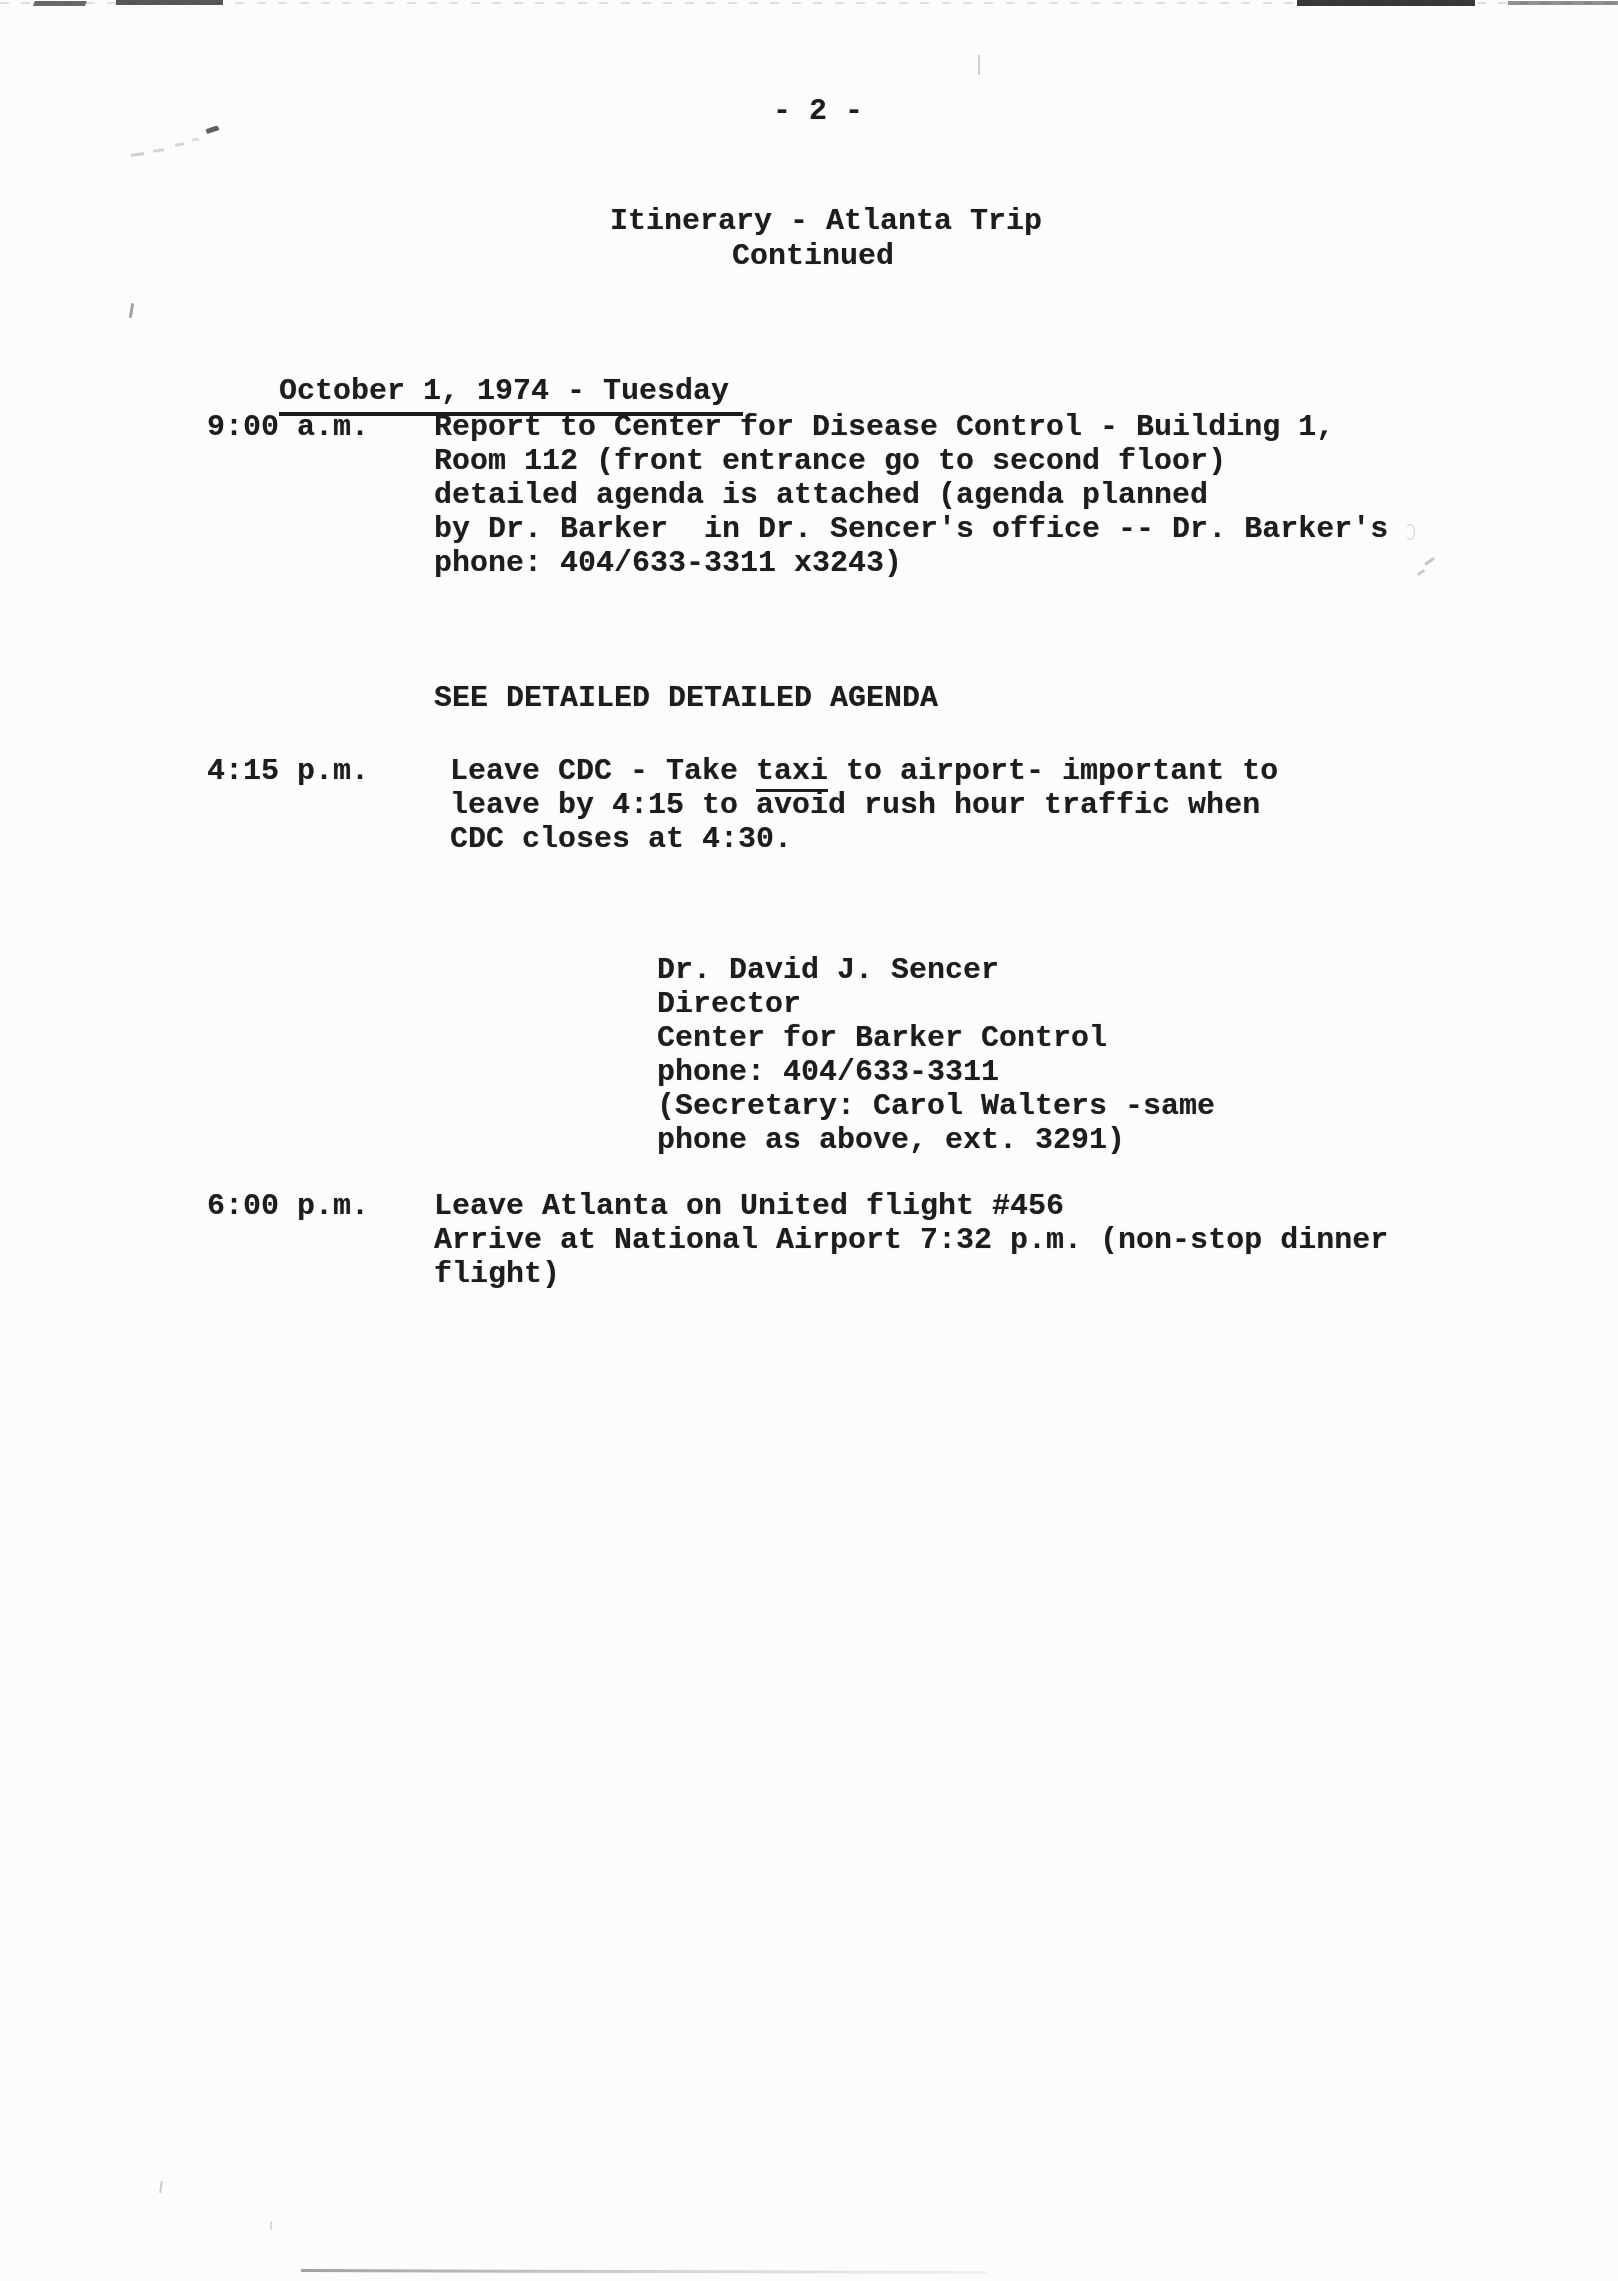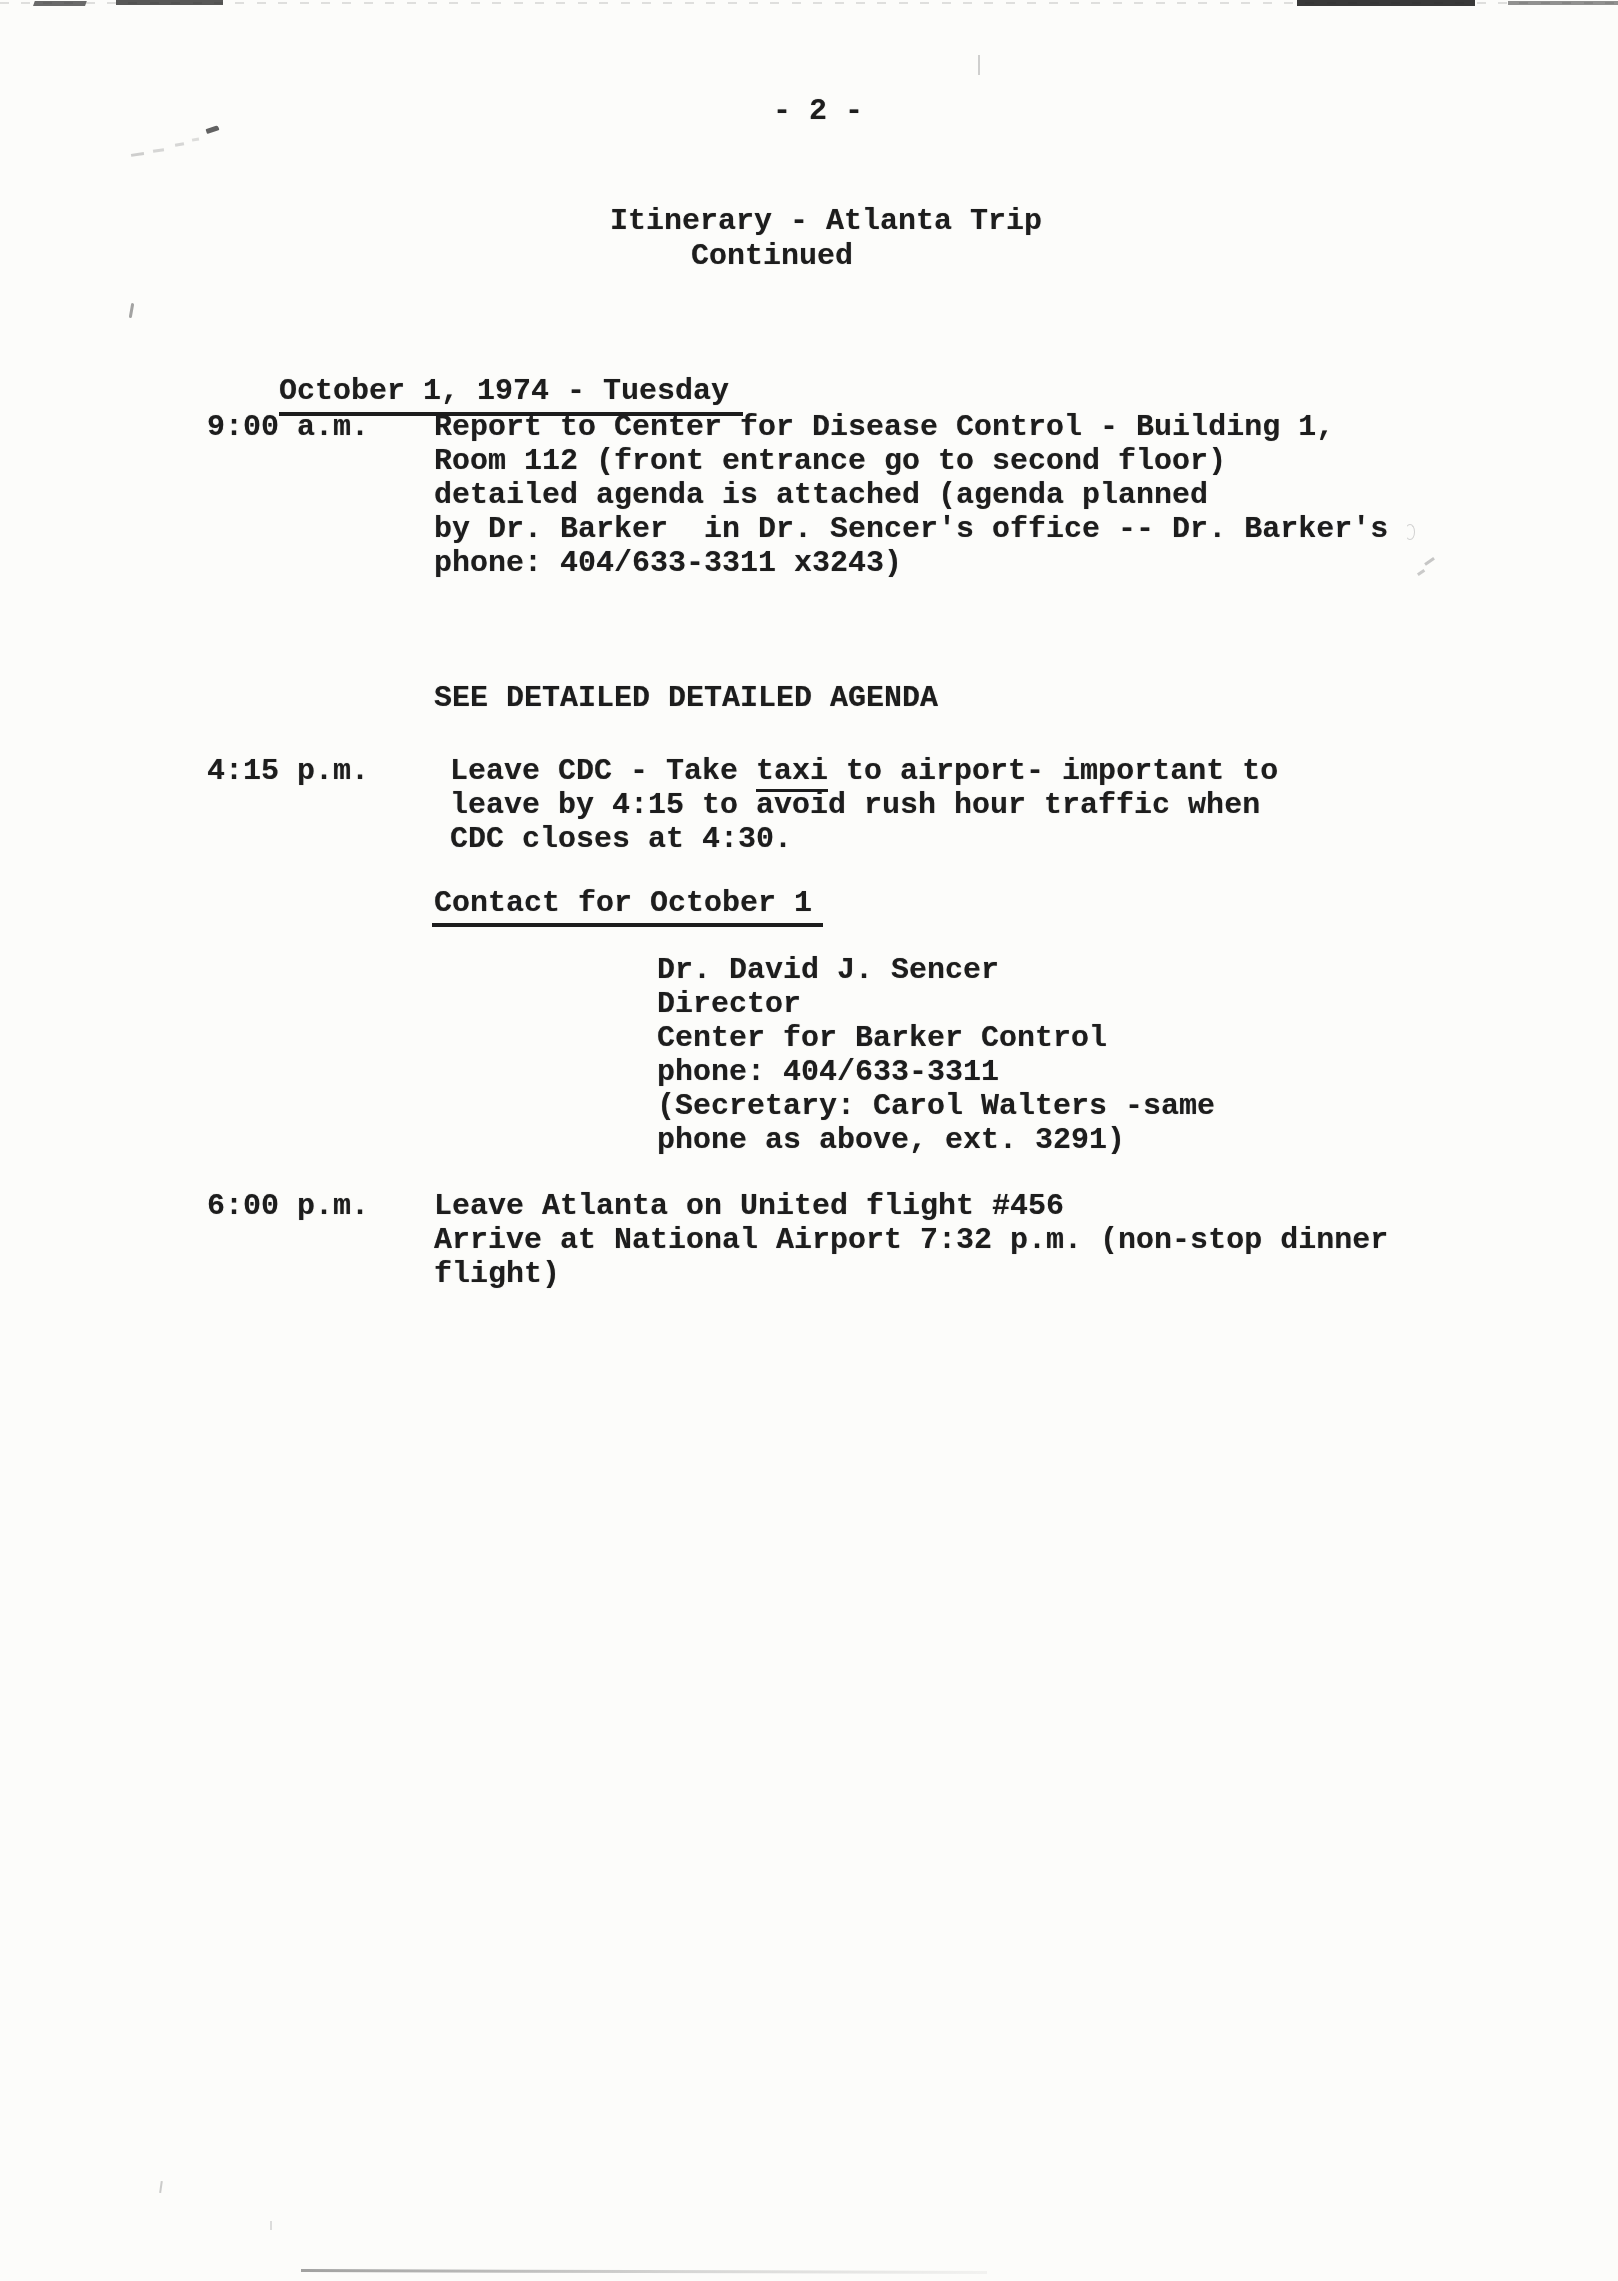--- a/index.html
+++ b/index.html
@@ -18,21 +18,21 @@
     font-size: 30px;
     color: #1d1d1d;
     text-shadow: 0 0 0.9px rgba(20,20,20,0.45);
   }
 
   
   .abs { position: absolute; white-space: pre; }
 
   .page-number   { top: 94px; left: 773px; }
   .doc-title     { top: 204px; left: 610px; }
-  .doc-subtitle  { top: 239px; left: 691px; }
+  .doc-subtitle  { top: 239px; left: 732px; }
 
   .date-heading  { top: 340px; left: 207px; }
   .date-heading .hu {
     display: inline-block;
     border-bottom: 4.5px solid #1d1d1d;
     padding: 0 14.3px 3.6px 0;
   }
 
   .entry { position: absolute; left: 0; width: 1618px; }
   .entry .time  { position: absolute; left: 207px; top: 0; white-space: pre; }
@@ -142,25 +142,20 @@
 
   <div class="entry e2">
     <div class="time">4:15 p.m.</div>
     <div class="lines">
         <div class="tline"><span>Leave CDC - Take </span><span class="u">taxi</span><span> to airport- important to</span></div>
         <div class="tline"><span>leave by 4:15 to avoid rush hour traffic when</span></div>
         <div class="tline"><span>CDC closes at 4:30.</span></div>
       </div>
   </div>
 
-  <div class="entry e3">
-    <div class="lines contact-heading">
-        <div class="tline"><span class="u">Contact for October 1</span></div>
-      </div>
-  </div>
 
   <div class="entry e4">
     <div class="lines indent-contact">
         <div class="tline"><span>Dr. David J. Sencer</span></div>
         <div class="tline"><span>Director</span></div>
         <div class="tline"><span>Center for Barker Control</span></div>
         <div class="tline"><span>phone: 404/633-3311</span></div>
         <div class="tline"><span>(Secretary: Carol Walters -same</span></div>
         <div class="tline"><span>phone as above, ext. 3291)</span></div>
       </div>

